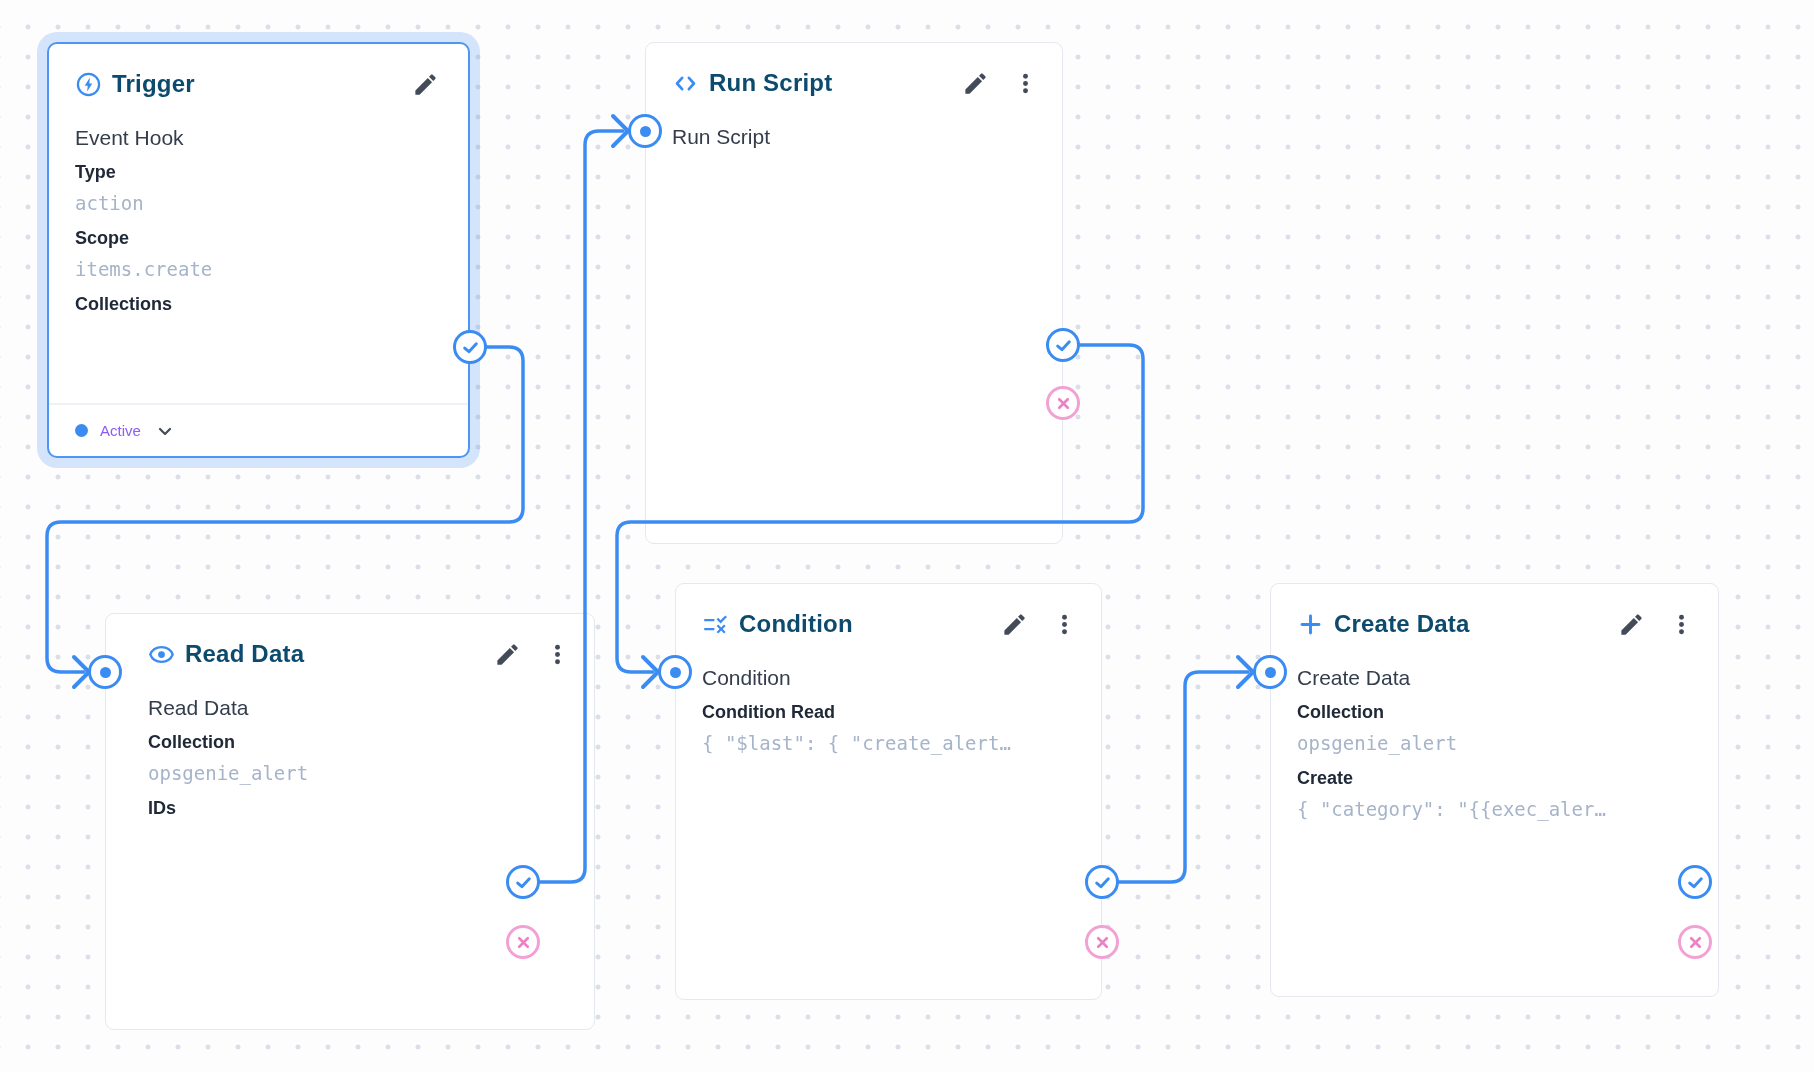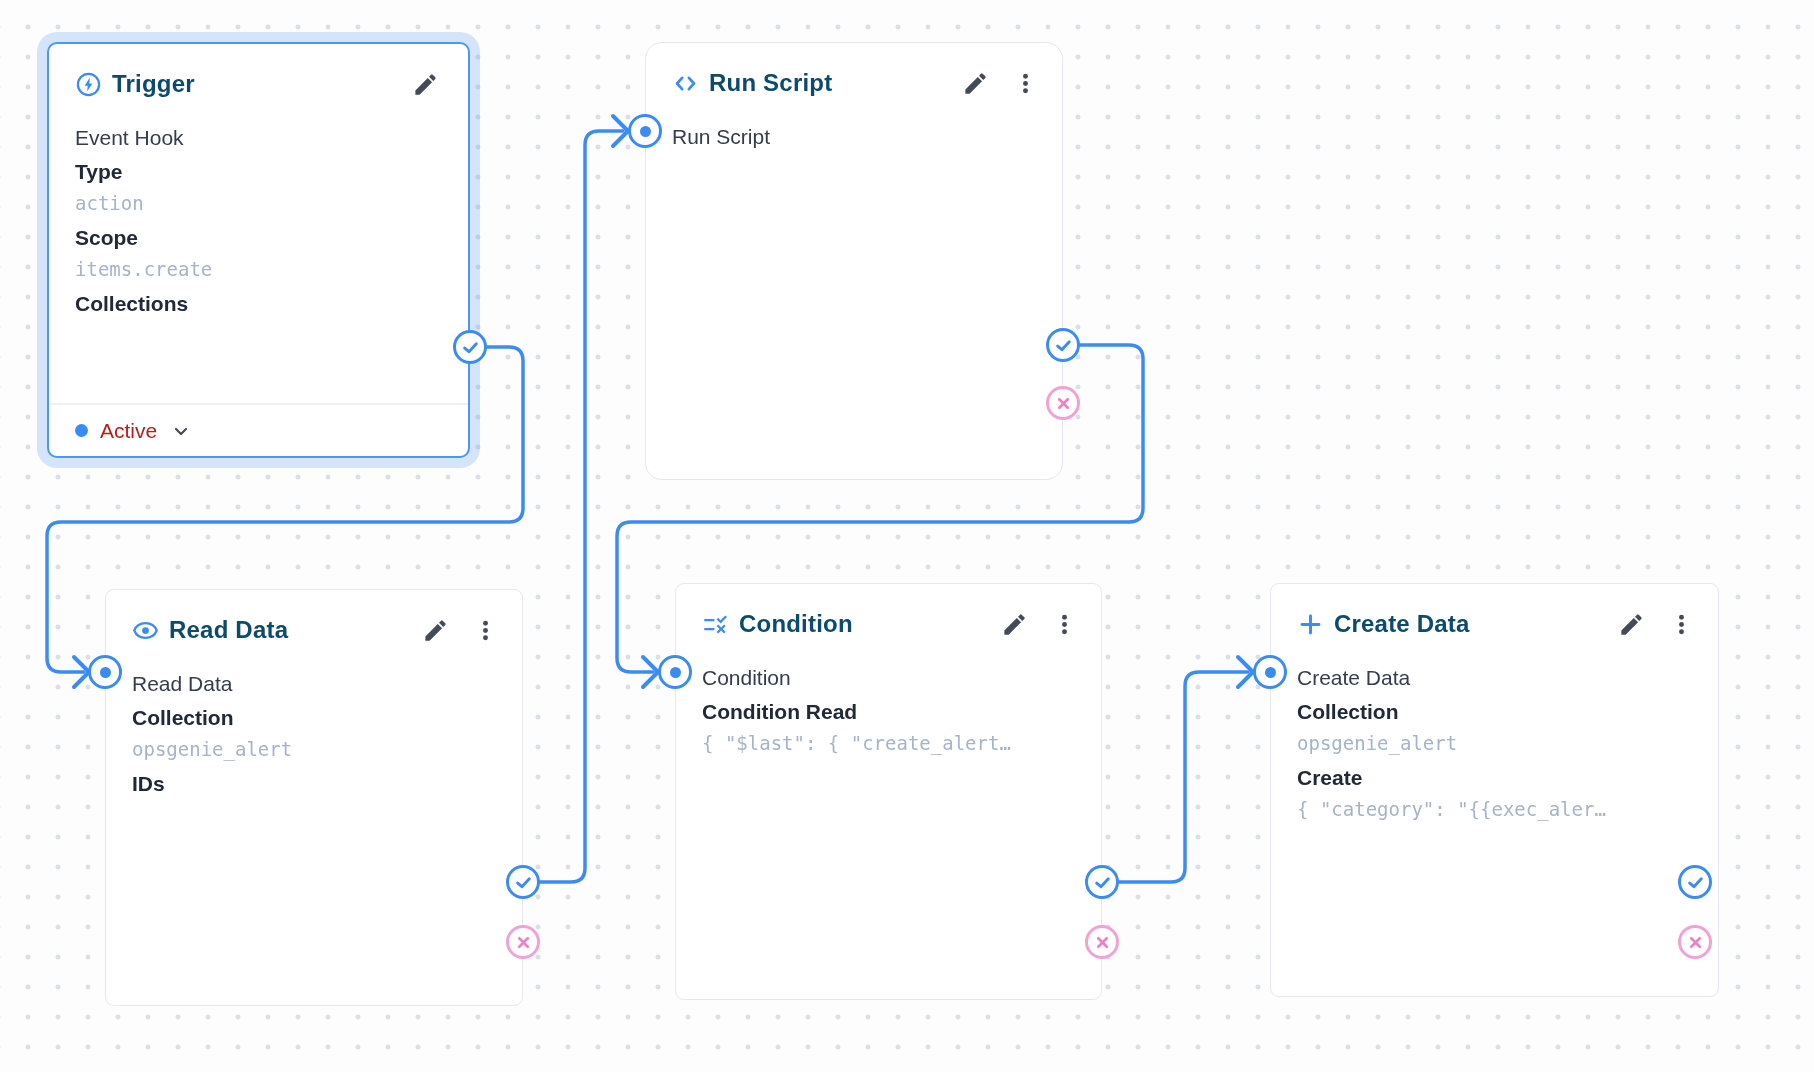--- a/index.html
+++ b/index.html
@@ -33,33 +33,33 @@
   .spacer{flex:1 1 auto;}
   .icon-btn{
     background:none;border:none;padding:0;margin:0;cursor:pointer;
     width:30px;height:30px;display:inline-flex;align-items:center;justify-content:center;color:#434b59;
   }
   .node-body{padding:0 26px;}
   .input-row,.subtitle-row{margin-top:18px;height:36px;display:flex;align-items:center;}
   .input-label,.subtitle-label{font-size:21px;color:#333d4c;line-height:36px;white-space:nowrap;}
   .field{margin-top:0;}
   .field + .field{margin-top:4px;}
-  .field-label{font-size:21px;font-weight:700;color:#202938;line-height:32px;white-space:nowrap;}
+  .field-label{font-size:18px;font-weight:700;color:#202938;line-height:32px;white-space:nowrap;}
   .field-value{
     font-family:"DejaVu Sans Mono","Liberation Mono",monospace;
     font-size:19px;color:#a5b4c9;line-height:30px;white-space:nowrap;
     overflow:hidden;max-width:100%;
   }
   .node-footer{
     position:absolute;left:0;right:0;bottom:0;height:53px;
     border-top:2px solid #eef1f5;display:flex;align-items:center;
     padding:0 26px;gap:12px;box-sizing:border-box;cursor:pointer;
   }
   .status-dot{width:13px;height:13px;border-radius:50%;background:#3b8cf2;flex:0 0 auto;}
-  .status-label{font-size:21px;color:#b91c1c;}
+  .status-label{font-size:15px;color:#8b5cf6;}
   .chev{margin-left:2px;color:#434b59;display:inline-flex;}
   .port{
     position:absolute;z-index:4;width:34px;height:34px;border-radius:50%;
     background:#ffffff;box-sizing:border-box;
     display:flex;align-items:center;justify-content:center;
   }
   .port--in{border:3px solid #3b8cf2;}
   .port--in .dot{width:11px;height:11px;border-radius:50%;background:#3b8cf2;}
   .port--resolve{border:3px solid #3b8cf2;color:#3b8cf2;}
   .port--reject{border:3px solid #f2a1d4;color:#ec82c4;}
@@ -118,21 +118,21 @@
       <span class="status-dot"></span>
       <span class="status-label">Active</span>
       <span class="chev">
         <svg width="20" height="20" viewBox="0 0 24 24" fill="none" stroke="currentColor" stroke-width="2.6" stroke-linecap="round" stroke-linejoin="round">
             <polyline points="6,9.5 12,15.5 18,9.5"></polyline>
           </svg>
       </span>
     </footer>
   </section>
 
-  <section class="node" style="left:645px;top:42px;width:418px;height:438px;border-radius:17px;">
+  <section class="node" style="left:645px;top:42px;width:418px;height:502px;">
     <header class="node-header">
       <span class="node-icon">
         <svg width="27" height="27" viewBox="0 0 24 24" fill="none" stroke="currentColor" stroke-width="2.4" stroke-linecap="round" stroke-linejoin="round">
             <polyline points="9,7 4.5,12 9,17"></polyline>
             <polyline points="15,7 19.5,12 15,17"></polyline>
           </svg>
       </span>
       <h2 class="node-title">Run Script</h2>
       <span class="spacer"></span>
       <button class="icon-btn" style="margin-right:10px;">
@@ -148,21 +148,21 @@
           </svg>
       </button>
     </header>
     <div class="node-body">
       <div class="input-row">
         <span class="input-label">Run Script</span>
       </div>
     </div>
   </section>
 
-  <section class="node" style="left:105px;top:589px;width:418px;height:417px;">
+  <section class="node" style="left:105px;top:613px;width:490px;height:417px;padding-left:16px;">
     <header class="node-header">
       <span class="node-icon">
         <svg width="27" height="27" viewBox="0 0 24 24">
             <path d="M12 5.5C7.3 5.5 3.5 8.3 2 12c1.5 3.7 5.3 6.5 10 6.5S20.5 15.7 22 12c-1.5-3.7-5.3-6.5-10-6.5z" fill="none" stroke="currentColor" stroke-width="2"></path>
             <circle cx="12" cy="12" r="3" fill="currentColor"></circle>
           </svg>
       </span>
       <h2 class="node-title">Read Data</h2>
       <span class="spacer"></span>
       <button class="icon-btn" style="margin-right:10px;">

